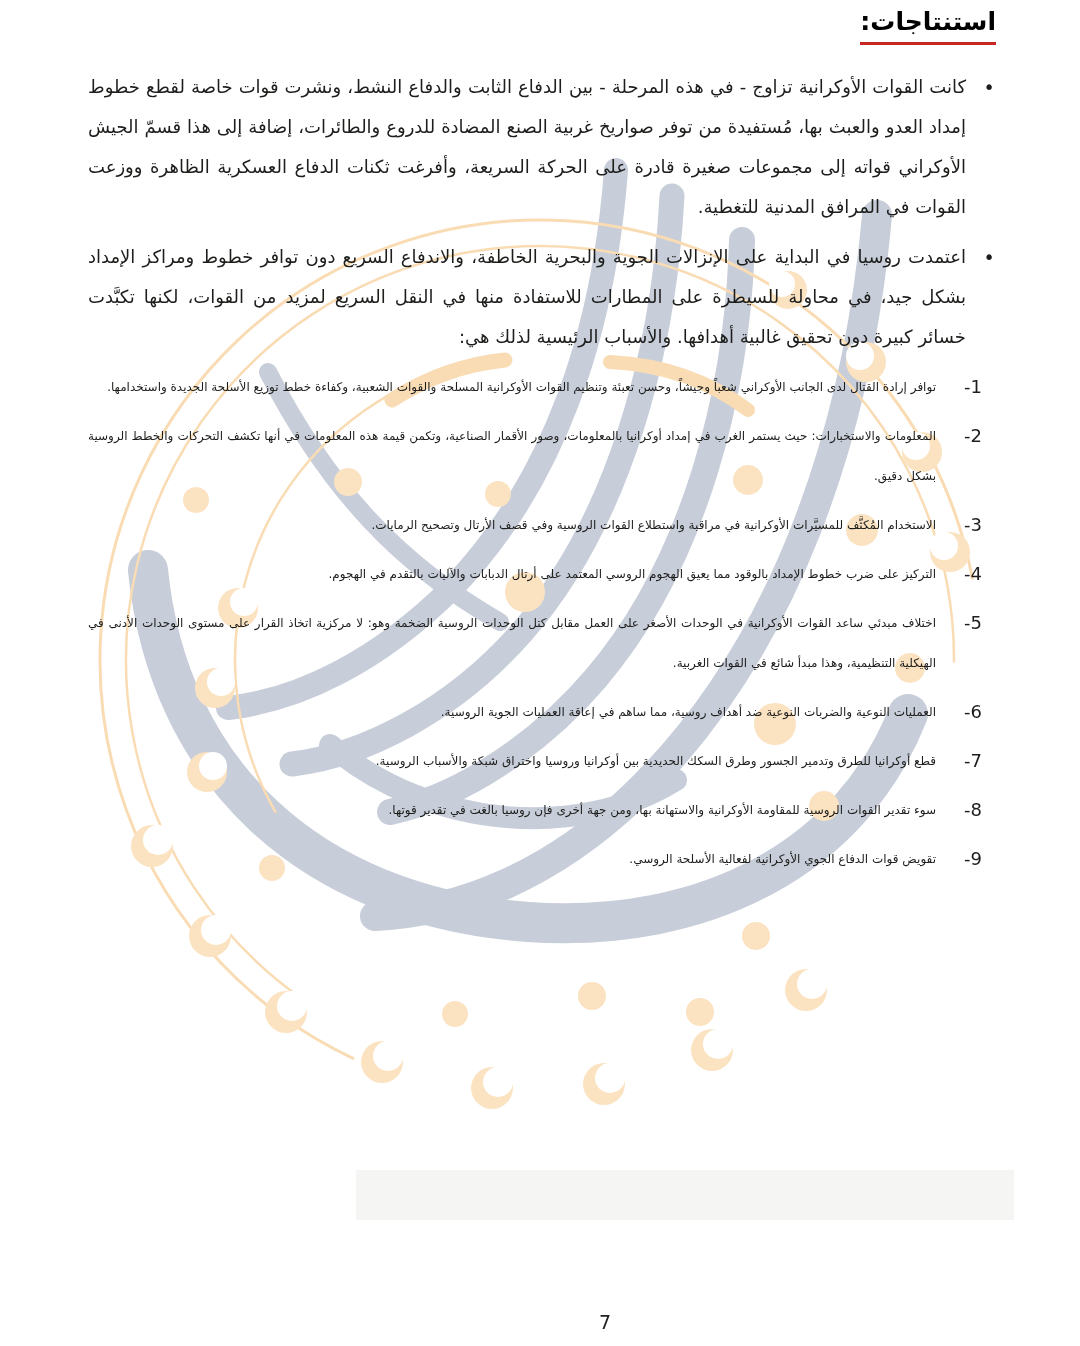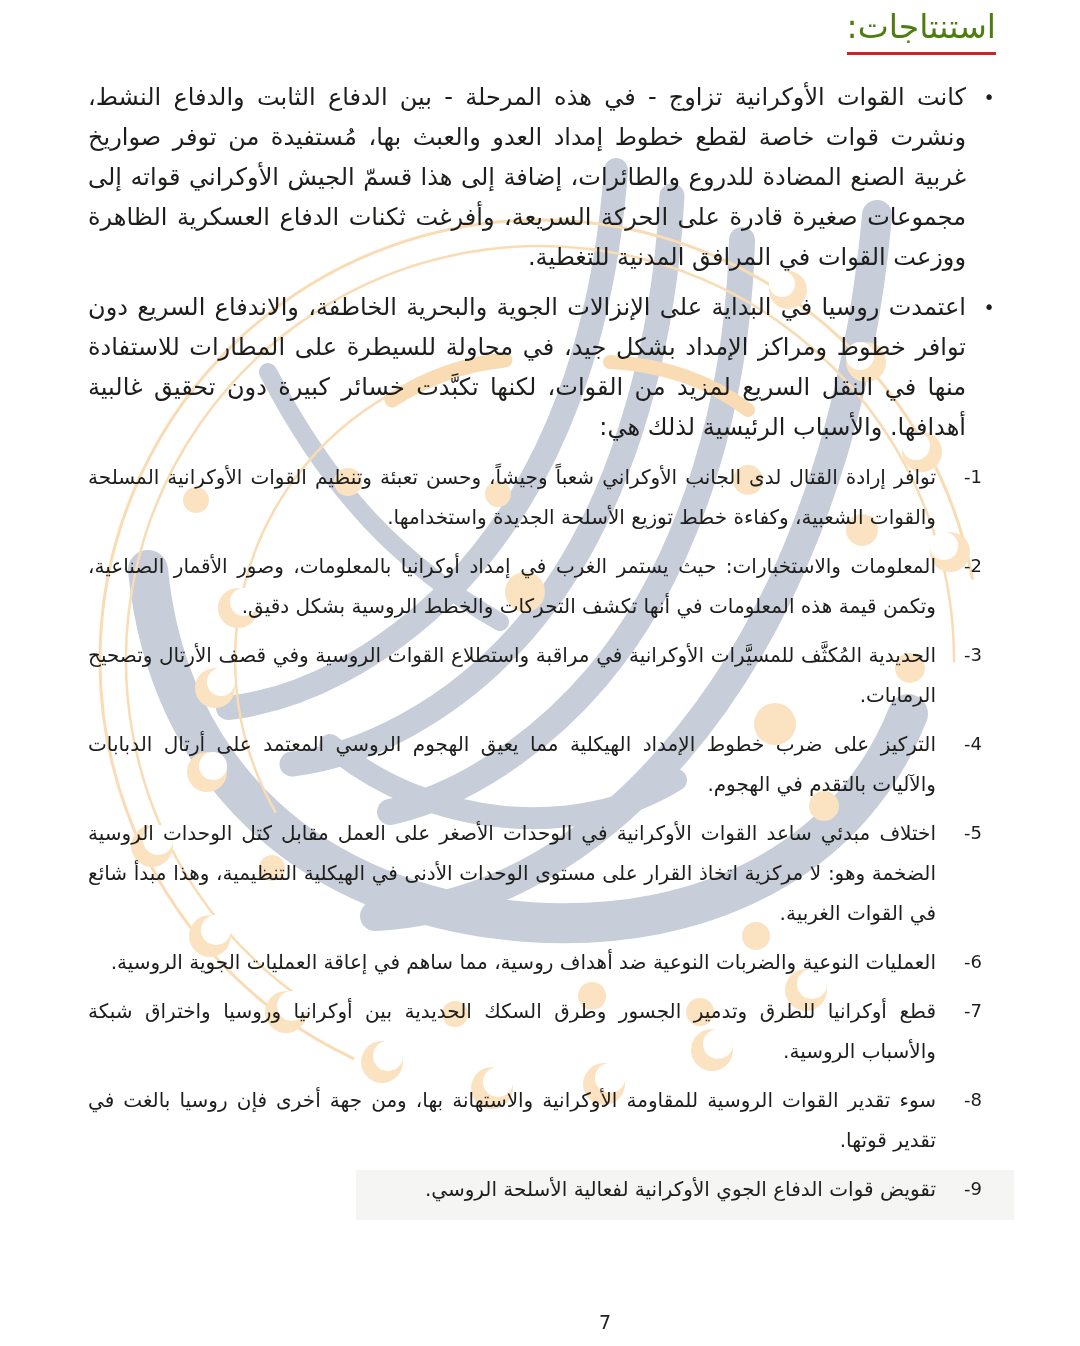--- a/index.html
+++ b/index.html
@@ -20,47 +20,47 @@
   }
   .content{
     position:absolute;z-index:1;
     top:6px;left:88px;right:84px;
     direction:rtl;
     text-align:right;
   }
   .title{
     display:inline-block;
     margin:0 0 22px 0;
-    font-size:33px;font-weight:400;
-    color:#4d7c0f;
+    font-size:25px;font-weight:700;
+    color:#000000;
     border-bottom:3px solid #c72622;
     padding-bottom:5px;
     line-height:1.25;
   }
   ul.bullets{list-style:none;margin:0 0 4px 0;padding:0;}
   ul.bullets li{display:flex;gap:16px;margin:0 0 10px 0;}
   .b-dot{
     flex:0 0 14px;
     font-size:19px;line-height:40px;
     text-align:center;
   }
   .b-text{
     flex:1;
-    font-size:24px;line-height:40px;
+    font-size:18px;line-height:40px;
     text-align:justify;
   }
   ol.numbered{list-style:none;margin:0;padding:0 14px 0 0;}
   ol.numbered li{display:flex;margin:0 0 9px 0;}
   .num{
     flex:0 0 46px;
     font-size:18px;line-height:40px;
   }
   .i-text{
     flex:1;
-    font-size:20px;line-height:40px;
+    font-size:12px;line-height:40px;
     text-align:justify;
   }
   .page-number{
     position:absolute;z-index:1;
     bottom:13px;left:0;width:100%;
     box-sizing:border-box;padding-left:130px;
     text-align:center;
     font-size:19px;color:#222222;
     direction:ltr;
   }
@@ -161,25 +161,25 @@
         <li>
           <span class="num">1-</span>
           <div class="i-text">توافر إرادة القتال لدى الجانب الأوكراني شعباً وجيشاً، وحسن تعبئة وتنظيم القوات الأوكرانية المسلحة والقوات الشعبية، وكفاءة خطط توزيع الأسلحة الجديدة واستخدامها.</div>
         </li>
         <li>
           <span class="num">2-</span>
           <div class="i-text">المعلومات والاستخبارات: حيث يستمر الغرب في إمداد أوكرانيا بالمعلومات، وصور الأقمار الصناعية، وتكمن قيمة هذه المعلومات في أنها تكشف التحركات والخطط الروسية بشكل دقيق.</div>
         </li>
         <li>
           <span class="num">3-</span>
-          <div class="i-text">الحديدية المُكثَّف للمسيَّرات الأوكرانية في مراقبة واستطلاع القوات الروسية وفي قصف الأرتال وتصحيح الرمايات.</div>
+          <div class="i-text">الاستخدام المُكثَّف للمسيَّرات الأوكرانية في مراقبة واستطلاع القوات الروسية وفي قصف الأرتال وتصحيح الرمايات.</div>
         </li>
         <li>
           <span class="num">4-</span>
-          <div class="i-text">التركيز على ضرب خطوط الإمداد الهيكلية مما يعيق الهجوم الروسي المعتمد على أرتال الدبابات والآليات بالتقدم في الهجوم.</div>
+          <div class="i-text">التركيز على ضرب خطوط الإمداد بالوقود مما يعيق الهجوم الروسي المعتمد على أرتال الدبابات والآليات بالتقدم في الهجوم.</div>
         </li>
         <li>
           <span class="num">5-</span>
           <div class="i-text">اختلاف مبدئي ساعد القوات الأوكرانية في الوحدات الأصغر على العمل مقابل كتل الوحدات الروسية الضخمة وهو: لا مركزية اتخاذ القرار على مستوى الوحدات الأدنى في الهيكلية التنظيمية، وهذا مبدأ شائع في القوات الغربية.</div>
         </li>
         <li>
           <span class="num">6-</span>
           <div class="i-text">العمليات النوعية والضربات النوعية ضد أهداف روسية، مما ساهم في إعاقة العمليات الجوية الروسية.</div>
         </li>
         <li>

